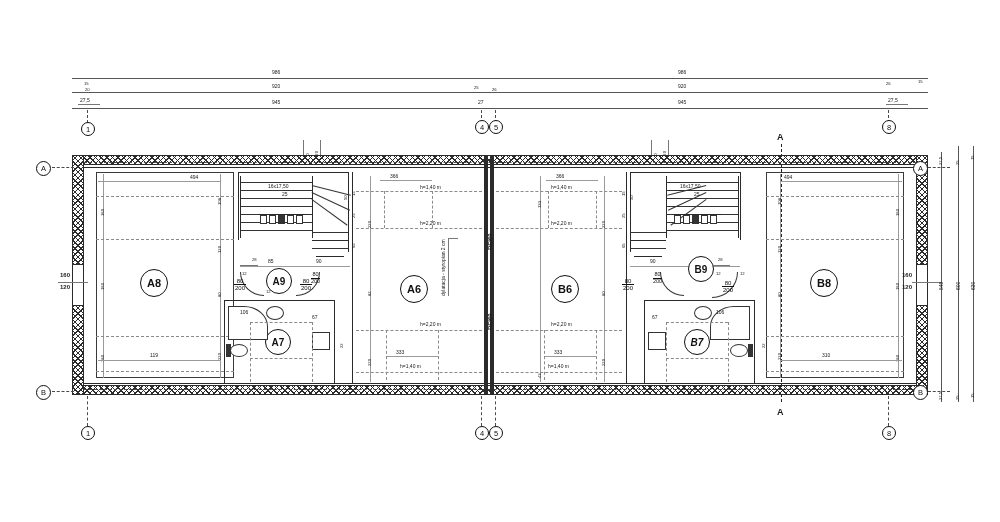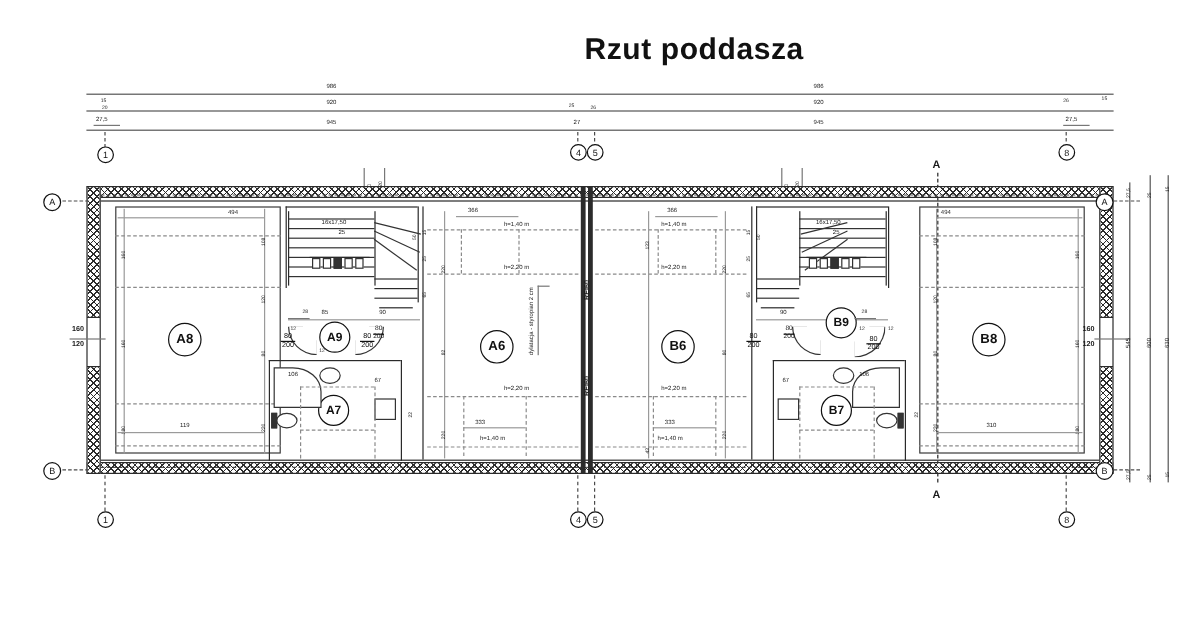--- a/index.html
+++ b/index.html
@@ -78,21 +78,20 @@
   .fracs .top{display:block;border-bottom:1px solid #111;}
   .fracs .bot{display:block;}
 
   .arrowA{position:absolute;font-size:9px;font-weight:bold;}
 </style>
 </head>
 <body>
 
 <div id="stage">
 
-  <div class="t ttl" style="left:487px;top:29px;">Rzut poddasza</div>
 
   <div class="ln hl thin" style="left:72px;top:78px;width:856px;"></div>
   <div class="t d5" style="left:272px;top:70px;">986</div>
   <div class="t d5" style="left:678px;top:70px;">986</div>
   <div class="t d4" style="left:84px;top:82px;">15</div>
   <div class="t d4" style="left:886px;top:82px;">26</div>
   <div class="t d4" style="left:918px;top:80px;">15</div>
 
   <div class="ln hl thin" style="left:72px;top:92px;width:856px;"></div>
   <div class="t d5" style="left:272px;top:84px;">920</div>
@@ -393,21 +392,21 @@
   </div>
 
   <div class="fracs" style="left:653px;top:272px;">
     <span class="top">80</span>
     <span class="bot">200</span>
   </div>
 
   <div class="ln vl" style="left:644px;top:300px;height:84px;"></div>
   <div class="ln hl" style="left:644px;top:300px;width:110px;"></div>
   <div class="ln vl" style="left:754px;top:300px;height:84px;"></div>
-  <div class="tag sm" style="left:684px;top:329px;width:24px;height:24px;">B7</div>
+  <div class="tag sm" style="left:684px;top:329px;width:24px;height:24px;font-style:italic;">B7</div>
   <div class="fx fx-o" style="left:710px;top:306px;width:40px;height:34px;border-radius:60% 0 0 0;"></div>
   <div class="t d5" style="left:716px;top:310px;">106</div>
   <div class="fx fx-r" style="left:730px;top:344px;width:18px;height:13px;"></div>
   <div class="fx" style="left:748px;top:344px;width:5px;height:13px;background:#333;"></div>
   <div class="fx fx-r" style="left:694px;top:306px;width:18px;height:14px;"></div>
   <div class="fx" style="left:648px;top:332px;width:18px;height:18px;"></div>
   <div class="t d5" style="left:652px;top:315px;">67</div>
   <div class="t d4 vert" style="left:762px;top:348px;">22</div>
   <div class="dashfine-h" style="left:666px;top:322px;width:62px;"></div>
   <div class="dashfine-h" style="left:666px;top:358px;width:62px;"></div>

